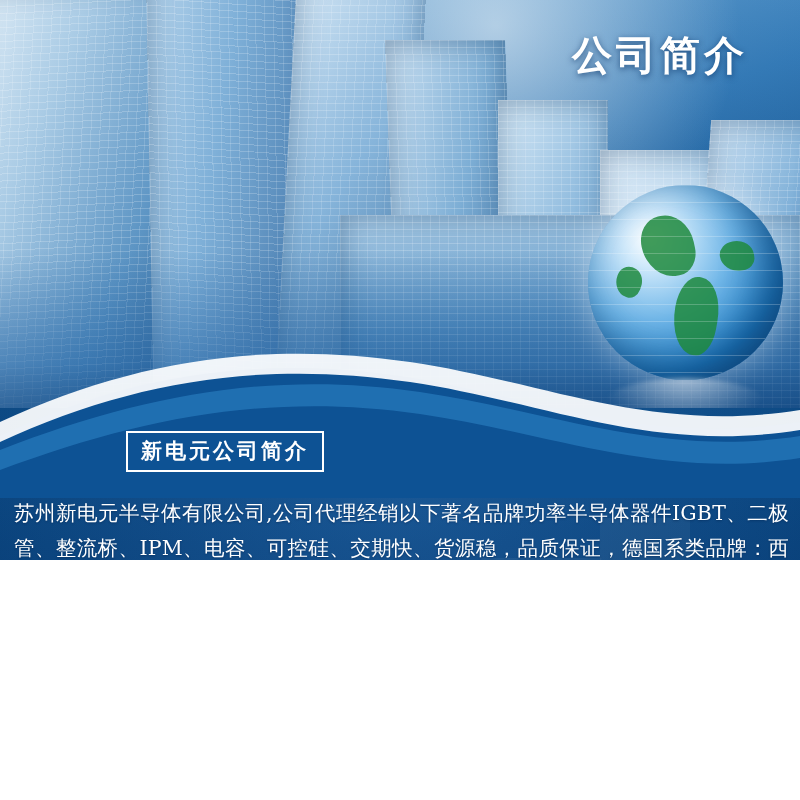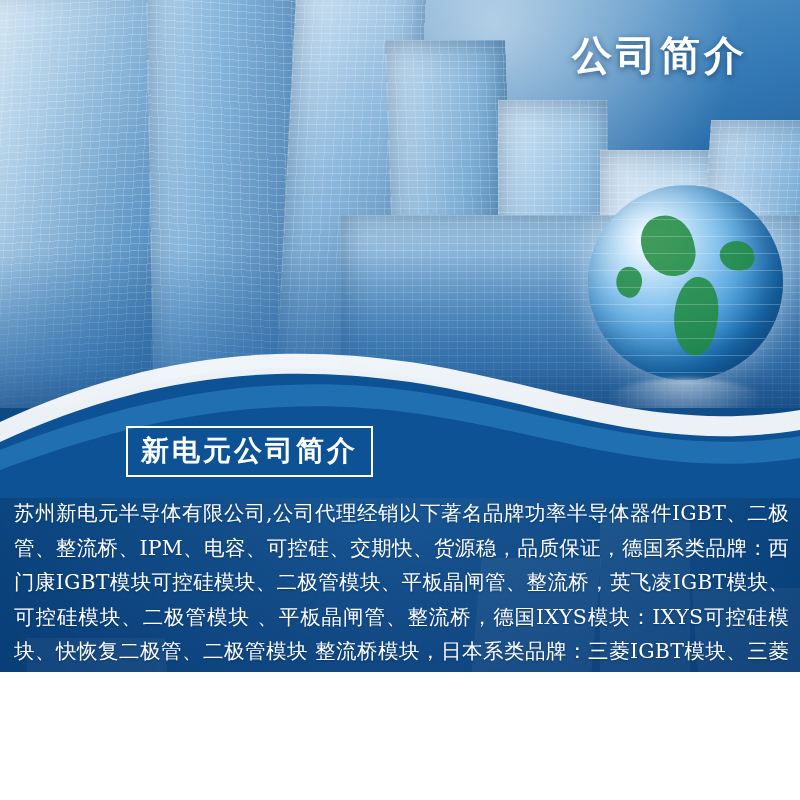--- a/index.html
+++ b/index.html
@@ -9,21 +9,21 @@
   body {
     width: 800px;
     height: 800px;
     overflow: hidden;
     font-family: "Liberation Serif", serif;
     background: #ffffff;
   }
   .page {
     position: relative;
     width: 800px;
-    height: 672px;
+    height: 560px;
     overflow: hidden;
     background: #0b4f96;
   }
 
   
   .hero {
     position: absolute;
     left: 0; top: 0;
     width: 800px;
     height: 430px;
@@ -190,21 +190,21 @@
     letter-spacing: 1px;
     font-family: "DejaVu Sans", sans-serif;
     font-weight: 500;
     white-space: nowrap;
   }
   .about-cn-box {
     margin-left: 18px;
     border: 2px solid #ffffff;
     padding: 4px 13px 5px 13px;
     color: #ffffff;
-    font-size: 28px;
+    font-size: 21px;
     letter-spacing: 3px;
     font-weight: bold;
     white-space: nowrap;
     font-family: "DejaVu Sans", sans-serif;
   }
 
   
   .para {
     position: absolute;
     left: 14px; top: 496px;

